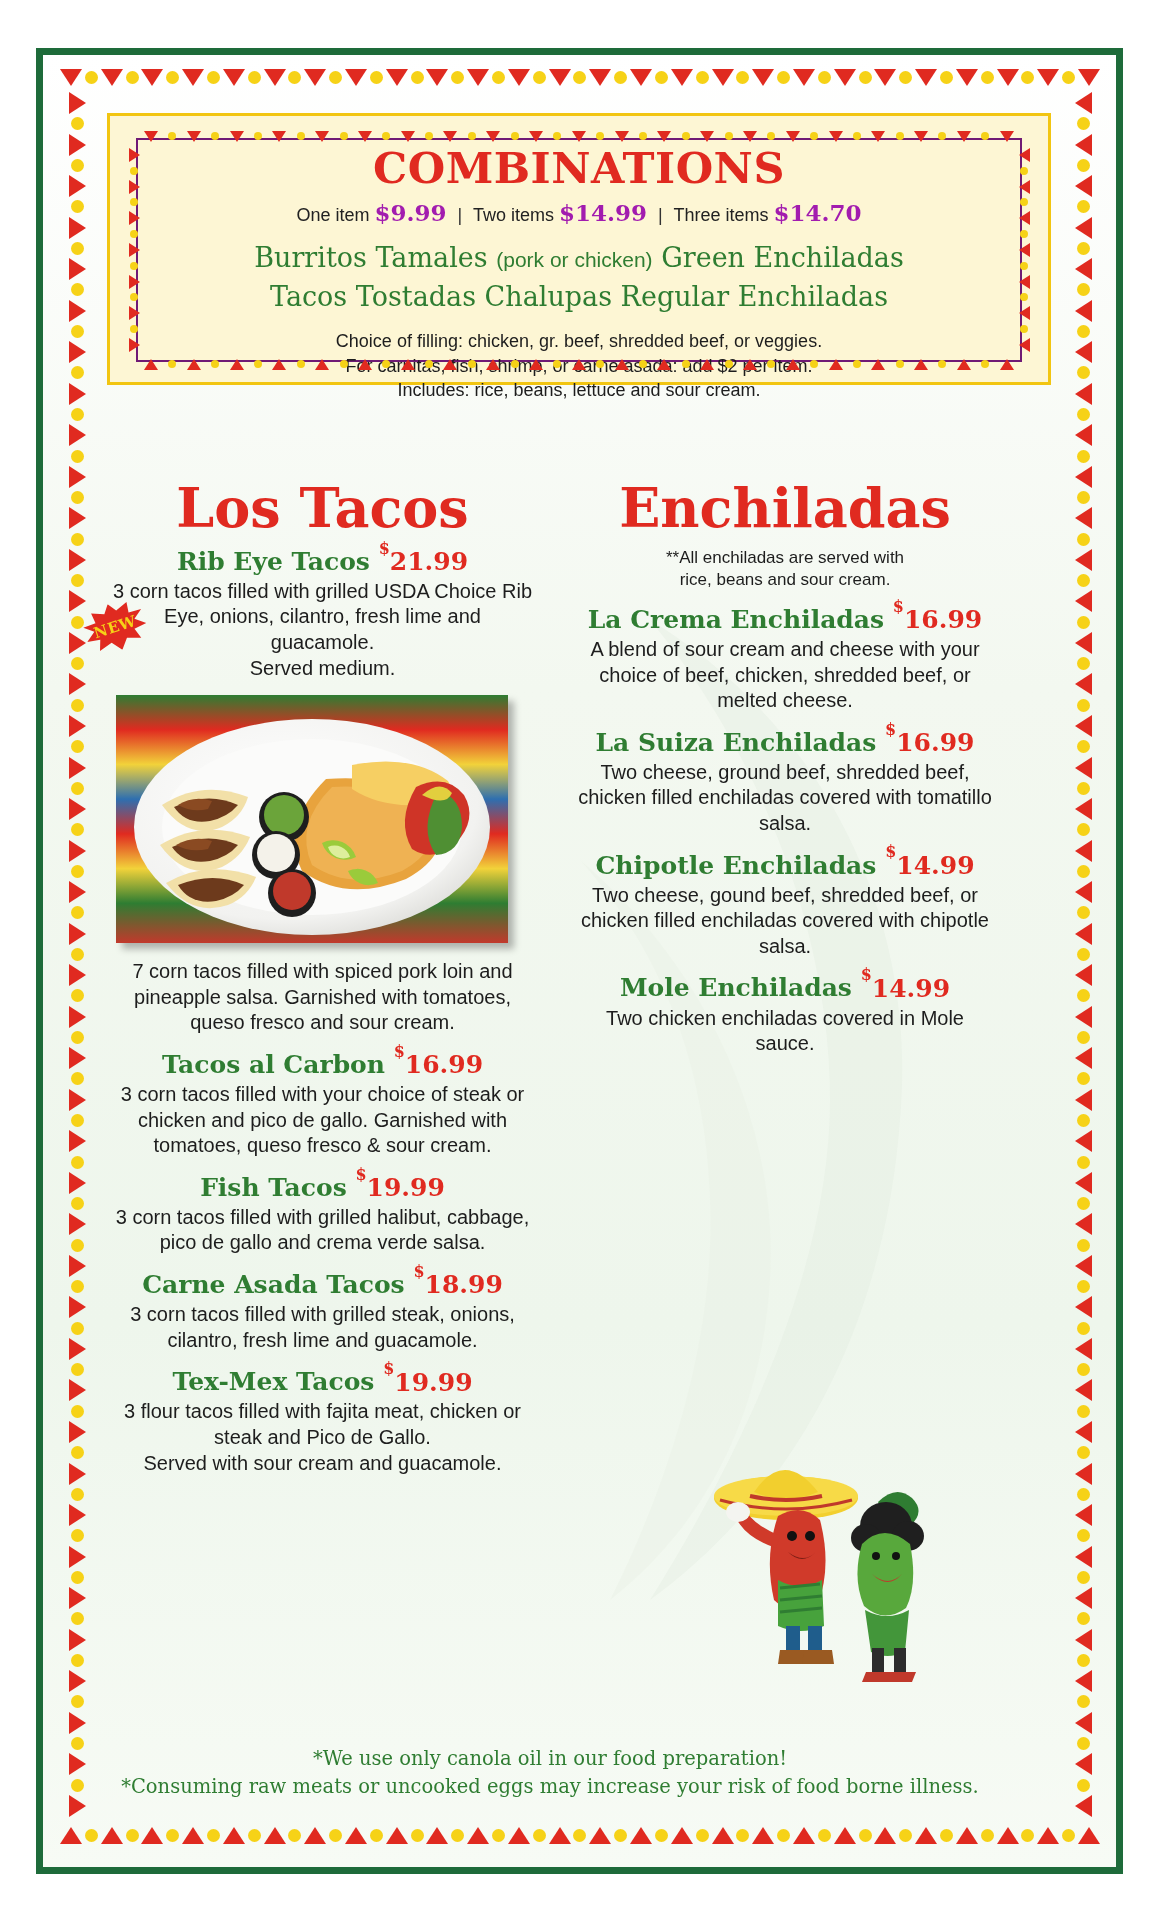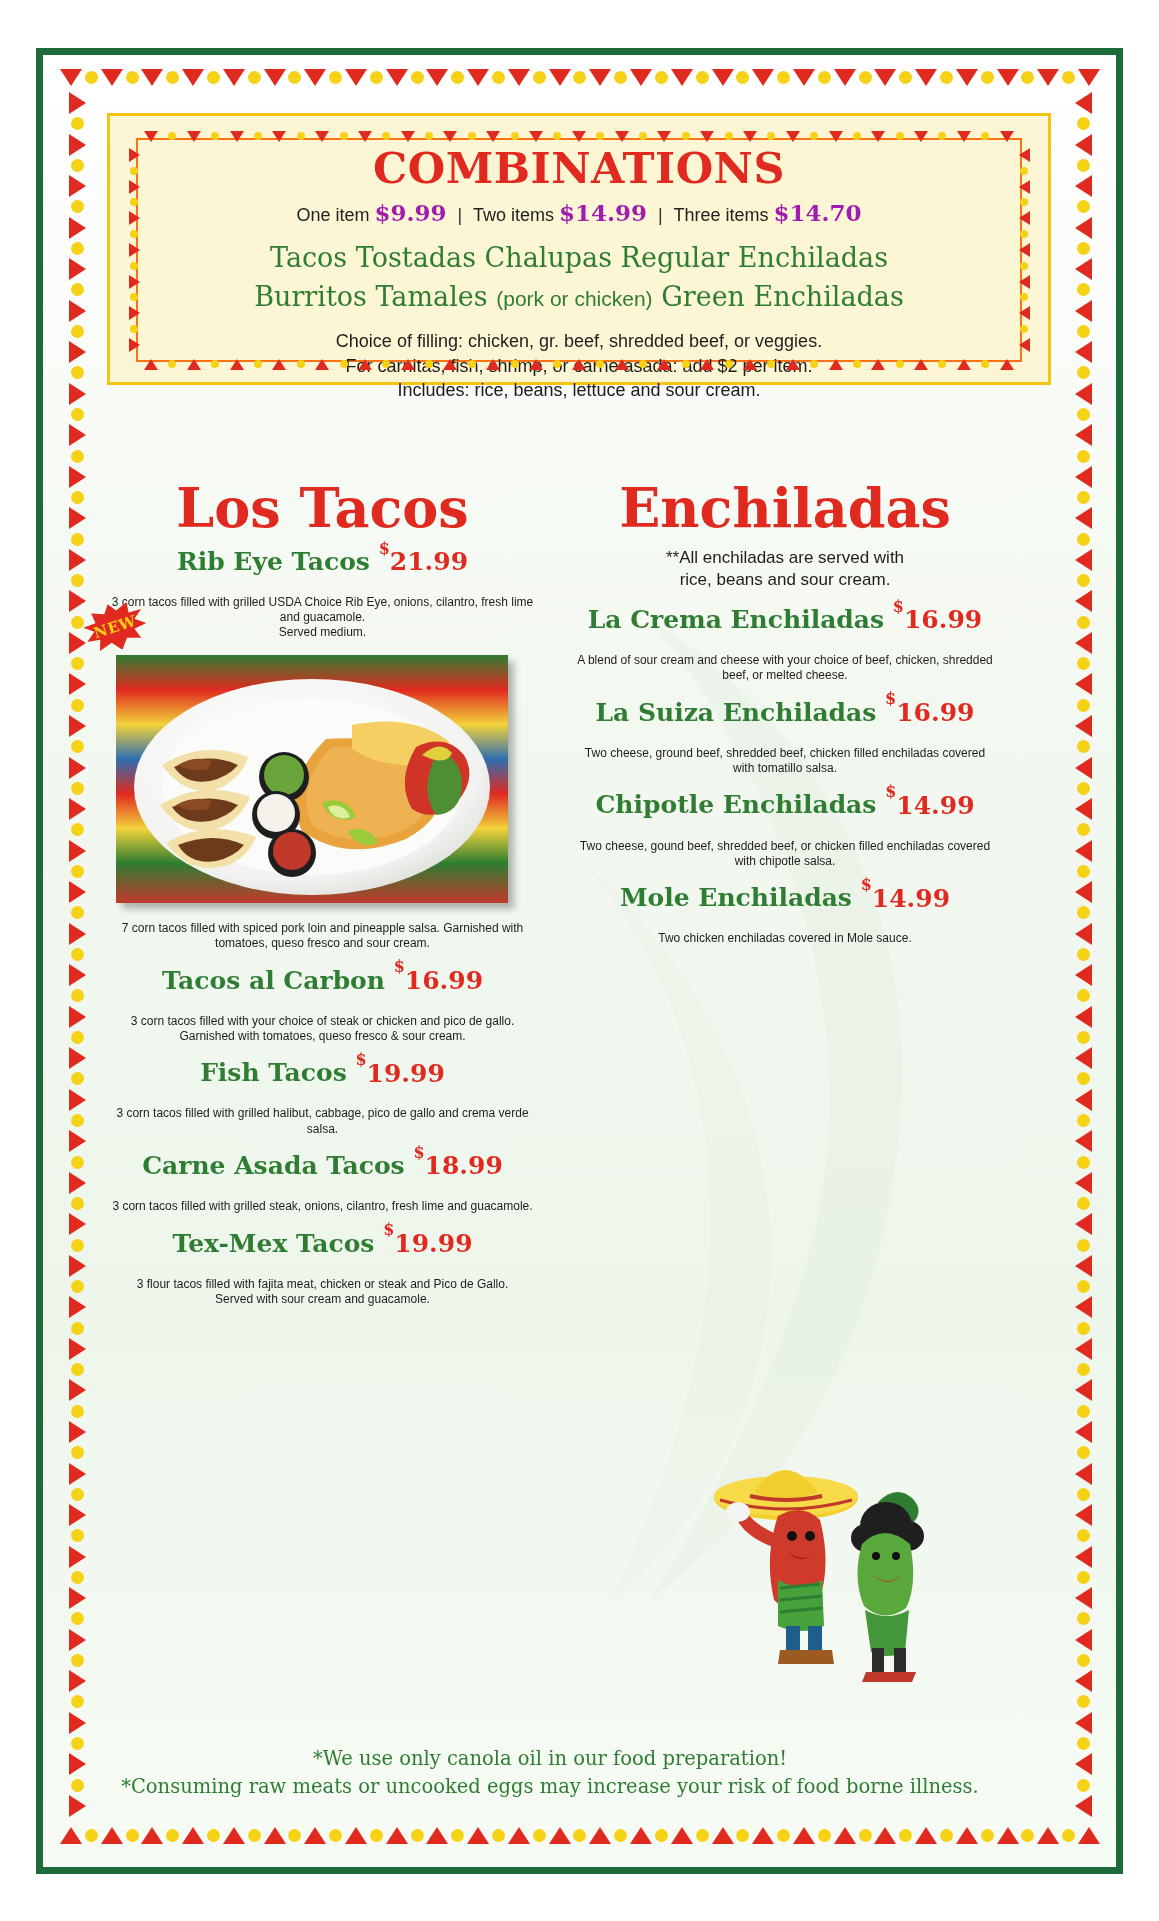--- a/index.html
+++ b/index.html
@@ -95,21 +95,21 @@
     border: 3px solid #f2c511;
     background: #fdf6d4;
     box-sizing: border-box;
   }
   .combo-inner {
     position: absolute;
     left: 26px;
     top: 22px;
     right: 26px;
     bottom: 20px;
-    border: 2px solid #f97316;
+    border: 2px solid #701a75;
     background: #fdf6d4;
     text-align: center;
     box-sizing: border-box;
   }
   .combo-title {
     font-family: "DejaVu Serif", serif;
     font-weight: bold;
     color: #e02a20;
     font-size: 43px;
     letter-spacing: 0.5px;
@@ -179,24 +179,24 @@
     line-height: 1.15;
   }
   .item-price {
     font-family: "DejaVu Serif", serif;
     font-weight: bold;
     color: #e02a20;
     font-size: 25px;
   }
   .item-price sup { font-size: 16px; top: -0.45em; position: relative; }
   .item-desc {
-    font-size: 12px;
+    font-size: 20px;
     color: #1d1d1d;
     line-height: 1.28;
-    margin-top: 18px;
+    margin-top: 2px;
   }
   .note-stars {
     font-size: 17px;
     color: #1d1d1d;
     line-height: 1.3;
     margin-bottom: 14px;
   }
 
   
   .new-badge {
@@ -704,24 +704,24 @@
         <span class="price">$9.99</span>
         <span class="sep">|</span>
         <span>Two items</span>
         <span class="price">$14.99</span>
         <span class="sep">|</span>
         <span>Three items</span>
         <span class="price">$14.70</span>
       </div>
 
       <div class="combo-items">
-        <span class="row">Tacos        Tostadas        Chalupas        Regular Enchiladas</span>
         <span class="row">
           <span>Burritos            Tamales </span><span class="small">(pork or chicken)</span><span>            Green Enchiladas</span>
         </span>
+        <span class="row">Tacos        Tostadas        Chalupas        Regular Enchiladas</span>
       </div>
 
       <div class="combo-note">
         <div>Choice of filling: chicken, gr. beef, shredded beef, or veggies.</div>
         <div>For carnitas, fish, shrimp, or carne asada: add $2 per item.</div>
         <div>Includes: rice, beans, lettuce and sour cream.</div>
       </div>
     </div>
   </div>
 

